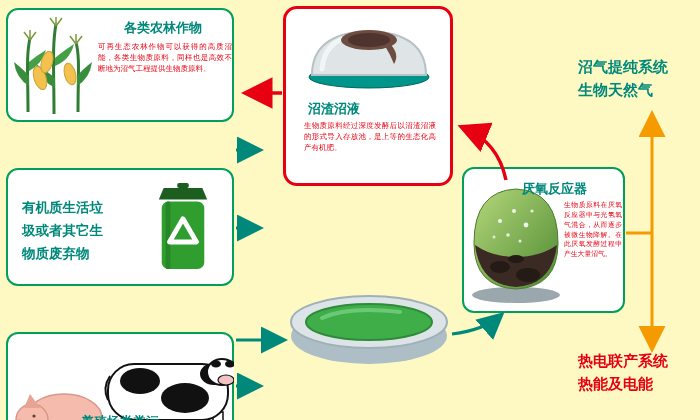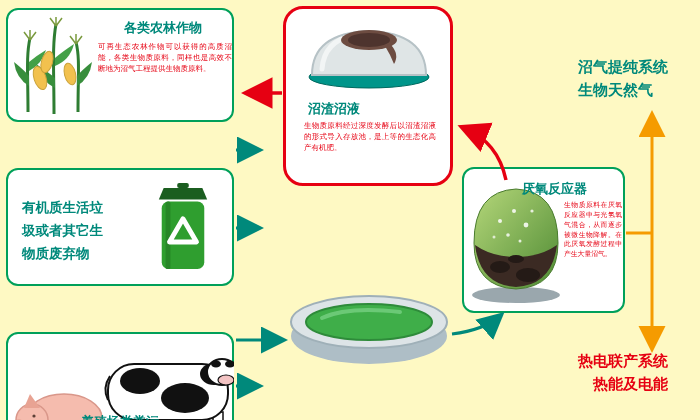--- a/index.html
+++ b/index.html
@@ -3,41 +3,41 @@
 <meta charset="utf-8">
 <style>
   html,body{margin:0;padding:0;background:#fff;}
   body{font-family:"DejaVu Sans","Liberation Sans",sans-serif;}
   .canvas{position:relative;width:700px;height:420px;background:#fef9c3;overflow:hidden;}
   .arrows{position:absolute;left:0;top:0;width:700px;height:420px;z-index:3;pointer-events:none;}
   .box{position:absolute;background:#fff;border:2px solid #00a05a;border-radius:12px;z-index:2;box-sizing:border-box;}
   .box-crops{left:6px;top:8px;width:228px;height:114px;}
   .box-waste{left:6px;top:168px;width:228px;height:118px;}
   .box-animals{left:6px;top:332px;width:228px;height:116px;}
-  .box-residue{left:283px;top:6px;width:170px;height:180px;border:3px solid #e60012;border-radius:20px;}
+  .box-residue{left:283px;top:6px;width:170px;height:180px;border:3px solid #e60012;border-radius:14px;}
   .box-reactor{left:462px;top:167px;width:163px;height:146px;}
   .t-title{color:#00897b;font-weight:bold;font-size:13px;line-height:1.3;}
   .r-desc{color:#e60012;font-size:7.5px;line-height:1.45;text-align:justify;}
   .abs{position:absolute;}
   .corn-ico{left:6px;top:6px;width:78px;height:100px;}
   .crops-title{left:86px;top:10px;width:138px;text-align:center;}
   .crops-desc{left:90px;top:32px;width:134px;}
   .waste-title{left:14px;top:26px;width:84px;font-size:13.5px;line-height:1.7;}
   .bin-ico{right:20px;top:10px;width:58px;height:96px;}
   .animals-ico{left:2px;top:2px;width:224px;height:112px;}
   .animals-title{left:0;top:80px;width:100%;text-align:center;}
   .dome-ico{left:20px;top:8px;width:126px;height:74px;}
   .residue-title{left:22px;top:92px;}
   .residue-desc{left:18px;top:112px;width:132px;}
   .tank-ico{left:6px;top:12px;width:92px;height:124px;}
   .reactor-title{left:58px;top:12px;width:100px;}
   .reactor-desc{left:100px;top:32px;width:58px;font-size:6.8px;}
   .big-label{position:absolute;font-size:15px;font-weight:bold;line-height:1.55;white-space:pre-line;z-index:2;}
   .label-purification{left:578px;top:56px;color:#00897b;}
-  .label-chp{left:578px;top:350px;color:#e60012;text-align:right;}
+  .label-chp{left:578px;top:350px;color:#e60012;}
   .bowl-ico{position:absolute;left:288px;top:292px;width:162px;height:80px;z-index:2;}
   .label-collection{position:absolute;left:293px;top:372px;width:152px;text-align:center;color:#00897b;font-size:13px;font-weight:bold;line-height:1.5;white-space:pre-line;z-index:2;}
 </style>
 </head>
 <body>
 
 <div class="canvas">
 
   <svg class="arrows" viewBox="0 0 700 420">
     <defs>

